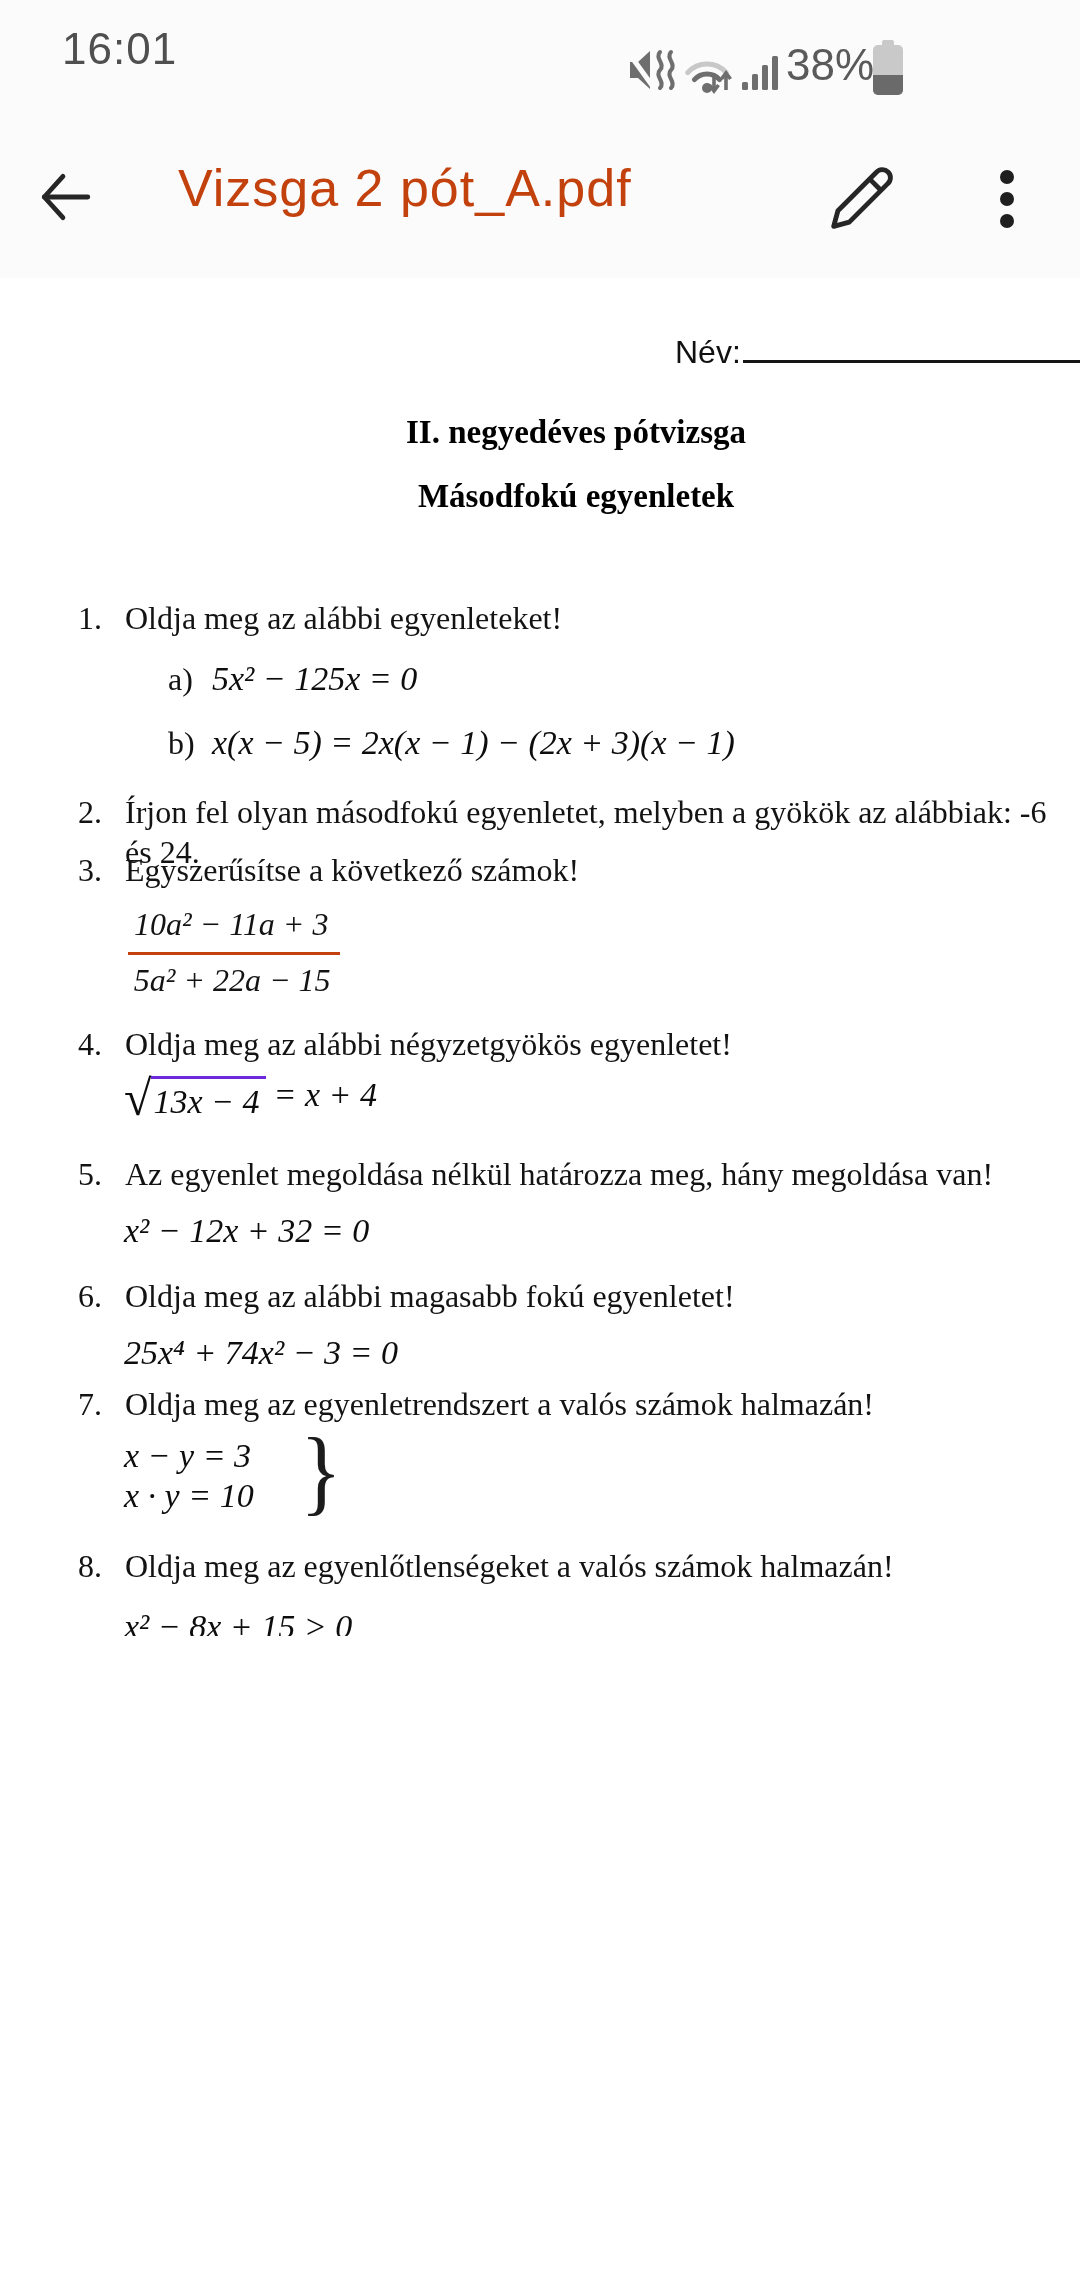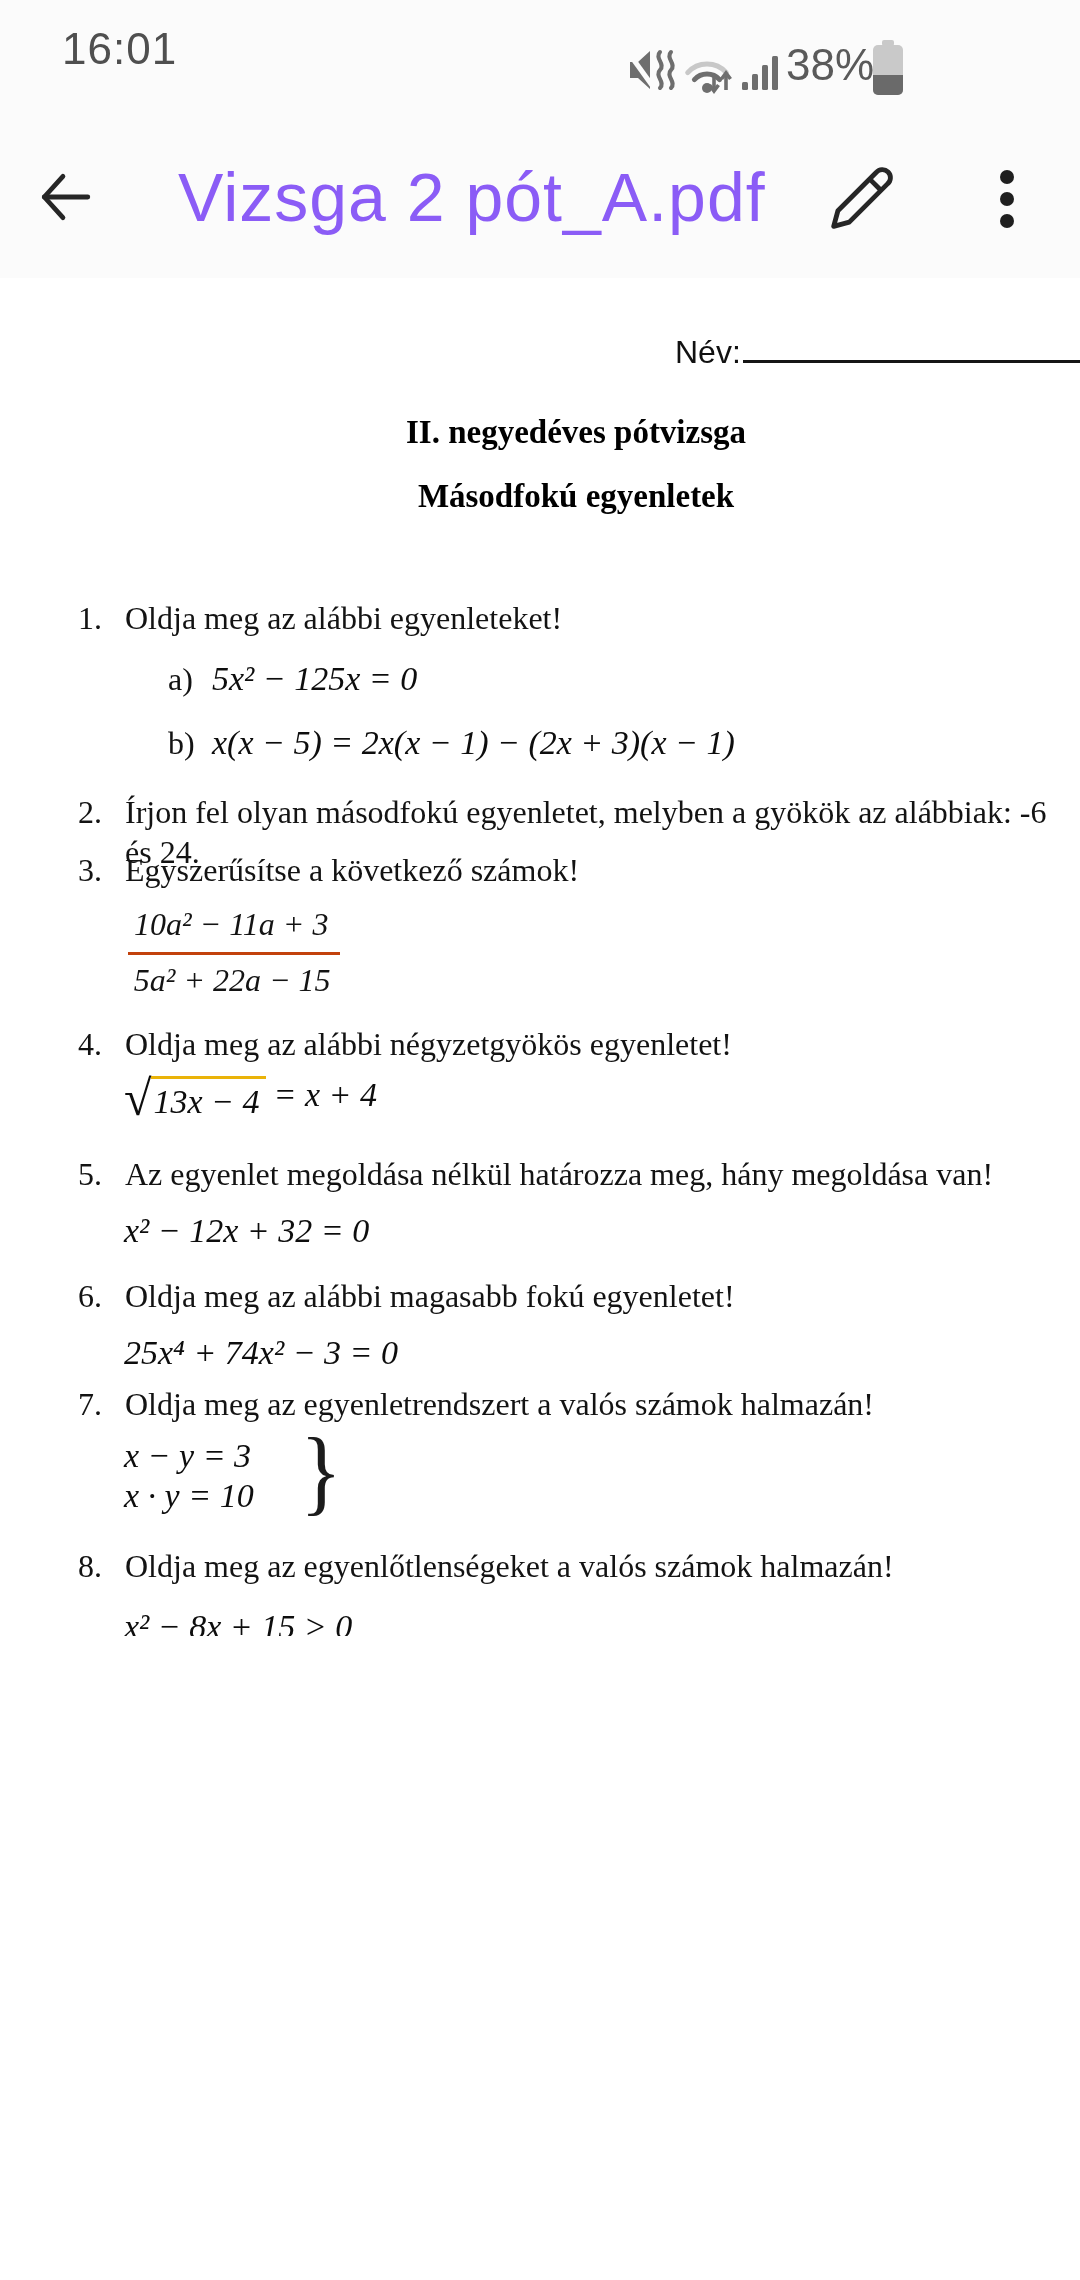--- a/index.html
+++ b/index.html
@@ -10,21 +10,21 @@
   
   .topbar{position:absolute;left:0;top:0;width:1080px;height:289px;background:#fbfbfb;}
   .topbar-divider{position:absolute;left:0;top:288px;width:1080px;height:2px;background:#e7e7e7;}
 
   .time{position:absolute;left:62px;top:24px;font-size:44px;color:#4f4f4f;letter-spacing:1px;}
   .sicon{position:absolute;}
   .batt-text{position:absolute;left:786px;top:40px;font-size:44px;color:#5a5a5a;}
 
   
   .back-btn{position:absolute;left:36px;top:168px;width:58px;height:58px;cursor:pointer;}
-  .doc-title{position:absolute;left:178px;top:158px;width:640px;font-size:68px;color:#8b5cf6;
+  .doc-title{position:absolute;left:178px;top:158px;width:640px;font-size:52px;color:#c2410c;
              letter-spacing:1px;white-space:nowrap;overflow:hidden;}
   .edit-btn{position:absolute;left:828px;top:164px;width:68px;height:68px;cursor:pointer;}
   .menu-btn{position:absolute;left:994px;top:168px;width:26px;height:62px;cursor:pointer;}
 
   
   .doc{position:absolute;left:0;top:278px;width:1080px;height:1540px;background:#ffffff;
        font-family:"Liberation Serif",serif;color:#131313;}
   .nev-row{position:absolute;left:675px;top:52px;white-space:nowrap;
            font-family:"Liberation Sans",sans-serif;font-size:32px;color:#111;}
   .nev-line{display:inline-block;width:380px;border-bottom:3px solid #151515;height:30px;margin-left:2px;}
@@ -37,21 +37,21 @@
   .sub{position:absolute;left:168px;display:flex;font-size:32px;line-height:42px;}
   .sl{flex:0 0 44px;font-style:normal;}
   .eq{font-family:"Liberation Serif",serif;font-style:italic;font-size:34px;color:#0d0d0d;
       white-space:nowrap;}
   .eq-abs{position:absolute;left:124px;}
   .frac{position:absolute;left:128px;top:628px;text-align:center;font-style:italic;font-size:32px;}
   .fnum{padding:0 12px 9px 6px;border-bottom:3px solid #c2410c;}
   .fden{padding:7px 6px 0 2px;}
   .sqrt-row{position:absolute;left:124px;top:798px;display:flex;align-items:flex-start;}
   .rad{font-size:50px;line-height:1.0;font-style:normal;transform:translateY(-3px);}
-  .arg{border-top:3px solid #eab308;padding:4px 6px 0 2px;}
+  .arg{border-top:3px solid #6d28d9;padding:4px 6px 0 2px;}
   .sys{position:absolute;left:124px;top:1158px;}
   .sys .eq{display:block;line-height:40px;}
   .brace{position:absolute;left:298px;top:1150px;font-size:96px;line-height:86px;color:#1c1c1c;
          font-family:"Liberation Serif",serif;transform:scaleX(0.9);}
 
   
   .page-pill{position:absolute;left:440px;top:2042px;width:210px;height:120px;border-radius:60px;
              background:#dadada;color:#fafafa;font-size:58px;text-align:center;line-height:120px;}
   .fab{position:absolute;left:863px;top:2033px;width:158px;height:158px;border-radius:50%;
        background:#d13e0f;box-shadow:0 8px 18px rgba(0,0,0,0.28);cursor:pointer;

